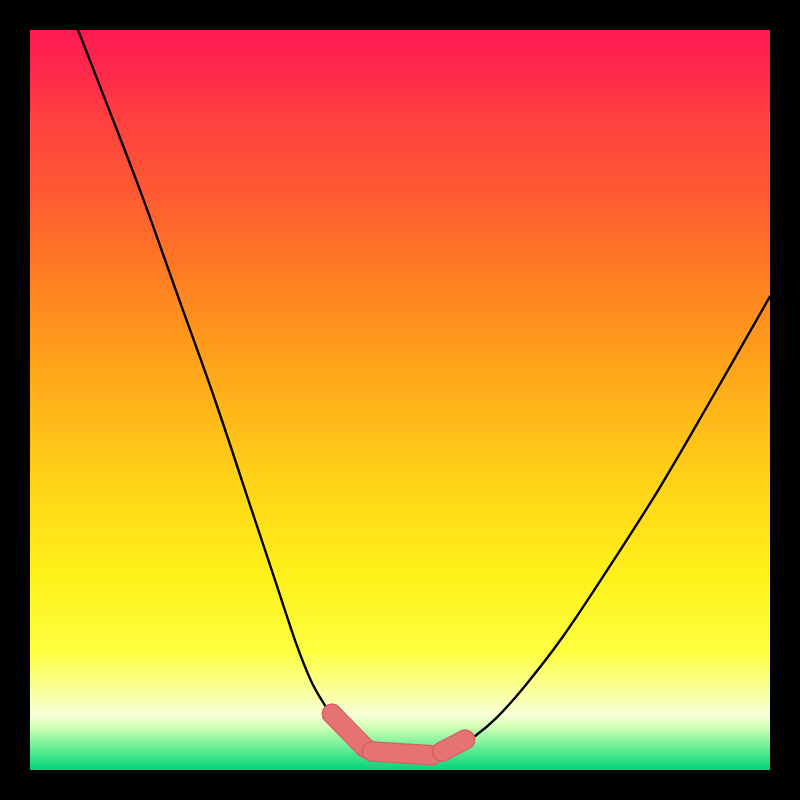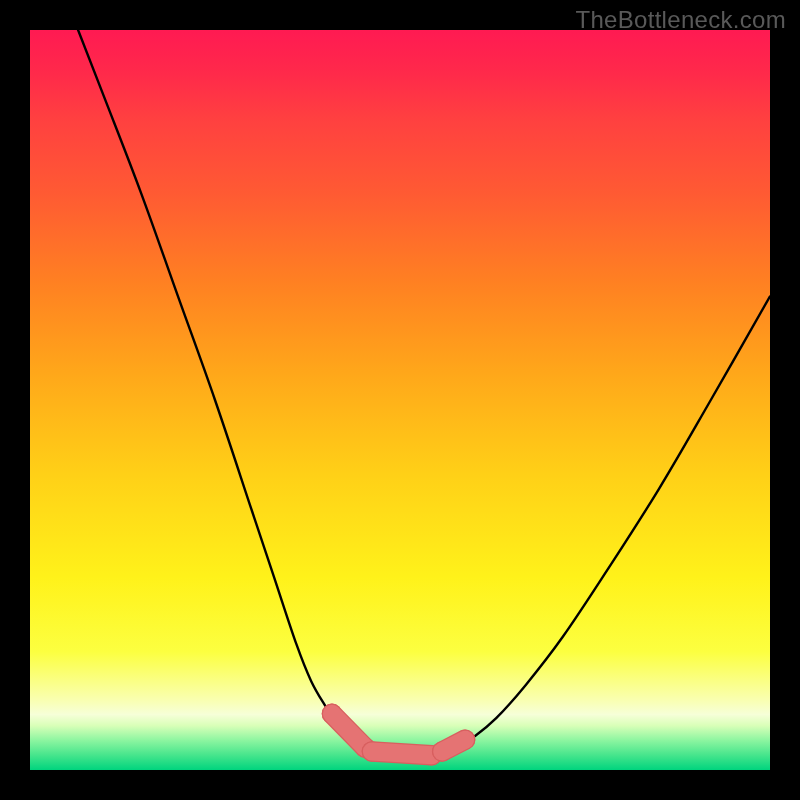--- a/index.html
+++ b/index.html
@@ -81,14 +81,13 @@
         <line x1="341.88" y1="721.50" x2="401.82" y2="725.20" stroke="#e57373" stroke-width="18" stroke-linecap="round"></line>
         <circle cx="412.18" cy="721.50" r="10.2" fill="#d85f5f"></circle>
         <circle cx="412.18" cy="721.50" r="9" fill="#e57373"></circle>
         <circle cx="435.12" cy="709.66" r="10.2" fill="#d85f5f"></circle>
         <circle cx="435.12" cy="709.66" r="9" fill="#e57373"></circle>
         <line x1="412.18" y1="721.50" x2="435.12" y2="709.66" stroke="#d85f5f" stroke-width="20.4" stroke-linecap="round"></line>
         <line x1="412.18" y1="721.50" x2="435.12" y2="709.66" stroke="#e57373" stroke-width="18" stroke-linecap="round"></line>
       </svg>
   </div>
 
-  <div class="watermark">TheBottleneck.com</div>
 </div>
 
 </body></html>

